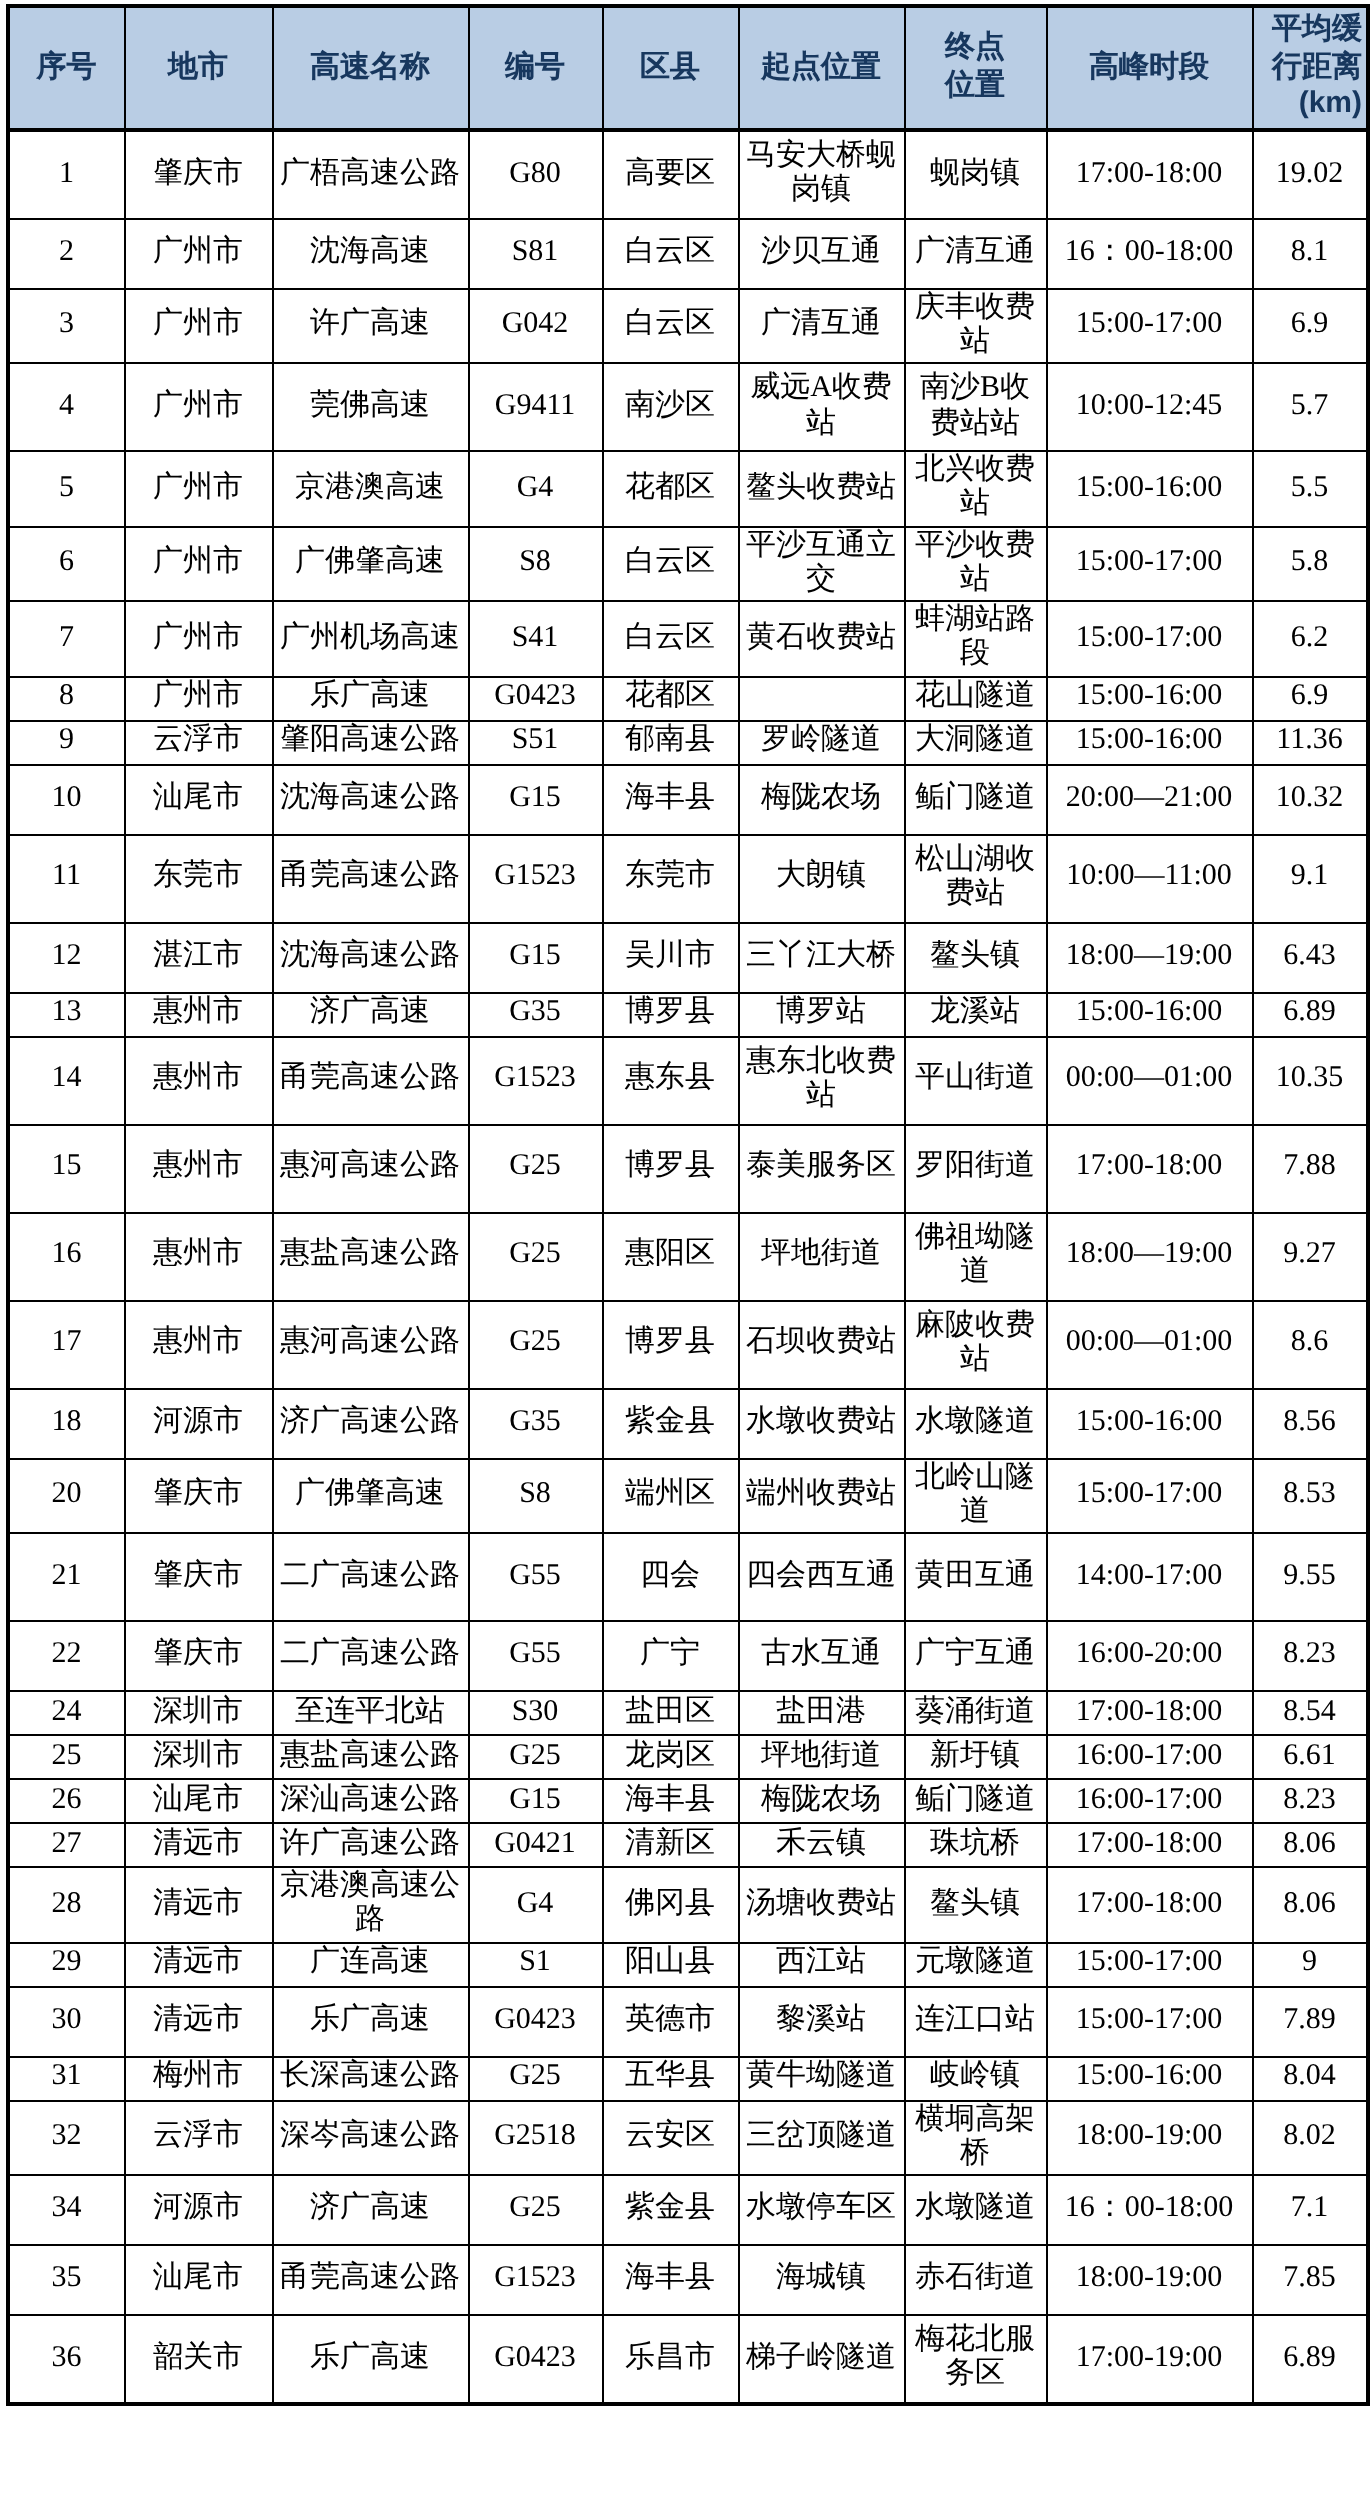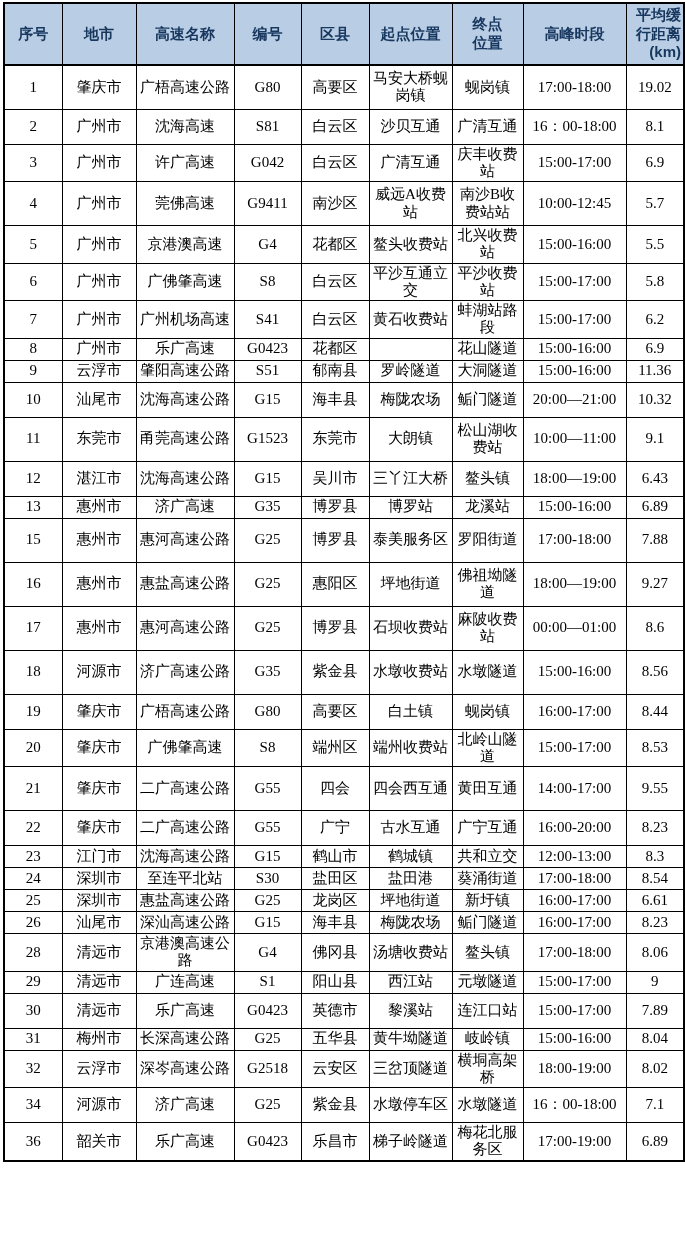--- a/index.html
+++ b/index.html
@@ -236,20 +236,31 @@
           <td>惠州市</td>
           <td>济广高速</td>
           <td>G35</td>
           <td>博罗县</td>
           <td>博罗站</td>
           <td>龙溪站</td>
           <td>15:00-16:00</td>
           <td>6.89</td>
         </tr>
         <tr>
+          <td>14</td>
+          <td>惠州市</td>
+          <td>甬莞高速公路</td>
+          <td>G1523</td>
+          <td>惠东县</td>
+          <td>惠东北收费站</td>
+          <td>平山街道</td>
+          <td>00:00—01:00</td>
+          <td>10.35</td>
+        </tr>
+        <tr>
           <td>15</td>
           <td>惠州市</td>
           <td>惠河高速公路</td>
           <td>G25</td>
           <td>博罗县</td>
           <td>泰美服务区</td>
           <td>罗阳街道</td>
           <td>17:00-18:00</td>
           <td>7.88</td>
         </tr>
@@ -278,31 +289,20 @@
         <tr>
           <td>18</td>
           <td>河源市</td>
           <td>济广高速公路</td>
           <td>G35</td>
           <td>紫金县</td>
           <td>水墩收费站</td>
           <td>水墩隧道</td>
           <td>15:00-16:00</td>
           <td>8.56</td>
-        </tr>
-        <tr>
-          <td>19</td>
-          <td>肇庆市</td>
-          <td>广梧高速公路</td>
-          <td>G80</td>
-          <td>高要区</td>
-          <td>白土镇</td>
-          <td>蚬岗镇</td>
-          <td>16:00-17:00</td>
-          <td>8.44</td>
         </tr>
         <tr>
           <td>20</td>
           <td>肇庆市</td>
           <td>广佛肇高速</td>
           <td>S8</td>
           <td>端州区</td>
           <td>端州收费站</td>
           <td>北岭山隧道</td>
           <td>15:00-17:00</td>
@@ -324,31 +324,20 @@
           <td>肇庆市</td>
           <td>二广高速公路</td>
           <td>G55</td>
           <td>广宁</td>
           <td>古水互通</td>
           <td>广宁互通</td>
           <td>16:00-20:00</td>
           <td>8.23</td>
         </tr>
         <tr>
-          <td>23</td>
-          <td>江门市</td>
-          <td>沈海高速公路</td>
-          <td>G15</td>
-          <td>鹤山市</td>
-          <td>鹤城镇</td>
-          <td>共和立交</td>
-          <td>12:00-13:00</td>
-          <td>8.3</td>
-        </tr>
-        <tr>
           <td>24</td>
           <td>深圳市</td>
           <td>至连平北站</td>
           <td>S30</td>
           <td>盐田区</td>
           <td>盐田港</td>
           <td>葵涌街道</td>
           <td>17:00-18:00</td>
           <td>8.54</td>
         </tr>
@@ -368,20 +357,31 @@
           <td>汕尾市</td>
           <td>深汕高速公路</td>
           <td>G15</td>
           <td>海丰县</td>
           <td>梅陇农场</td>
           <td>鲘门隧道</td>
           <td>16:00-17:00</td>
           <td>8.23</td>
         </tr>
         <tr>
+          <td>27</td>
+          <td>清远市</td>
+          <td>许广高速公路</td>
+          <td>G0421</td>
+          <td>清新区</td>
+          <td>禾云镇</td>
+          <td>珠坑桥</td>
+          <td>17:00-18:00</td>
+          <td>8.06</td>
+        </tr>
+        <tr>
           <td>28</td>
           <td>清远市</td>
           <td>京港澳高速公路</td>
           <td>G4</td>
           <td>佛冈县</td>
           <td>汤塘收费站</td>
           <td>鳌头镇</td>
           <td>17:00-18:00</td>
           <td>8.06</td>
         </tr>
@@ -434,20 +434,31 @@
           <td>河源市</td>
           <td>济广高速</td>
           <td>G25</td>
           <td>紫金县</td>
           <td>水墩停车区</td>
           <td>水墩隧道</td>
           <td>16：00-18:00</td>
           <td>7.1</td>
         </tr>
         <tr>
+          <td>35</td>
+          <td>汕尾市</td>
+          <td>甬莞高速公路</td>
+          <td>G1523</td>
+          <td>海丰县</td>
+          <td>海城镇</td>
+          <td>赤石街道</td>
+          <td>18:00-19:00</td>
+          <td>7.85</td>
+        </tr>
+        <tr>
           <td>36</td>
           <td>韶关市</td>
           <td>乐广高速</td>
           <td>G0423</td>
           <td>乐昌市</td>
           <td>梯子岭隧道</td>
           <td>梅花北服务区</td>
           <td>17:00-19:00</td>
           <td>6.89</td>
         </tr>

